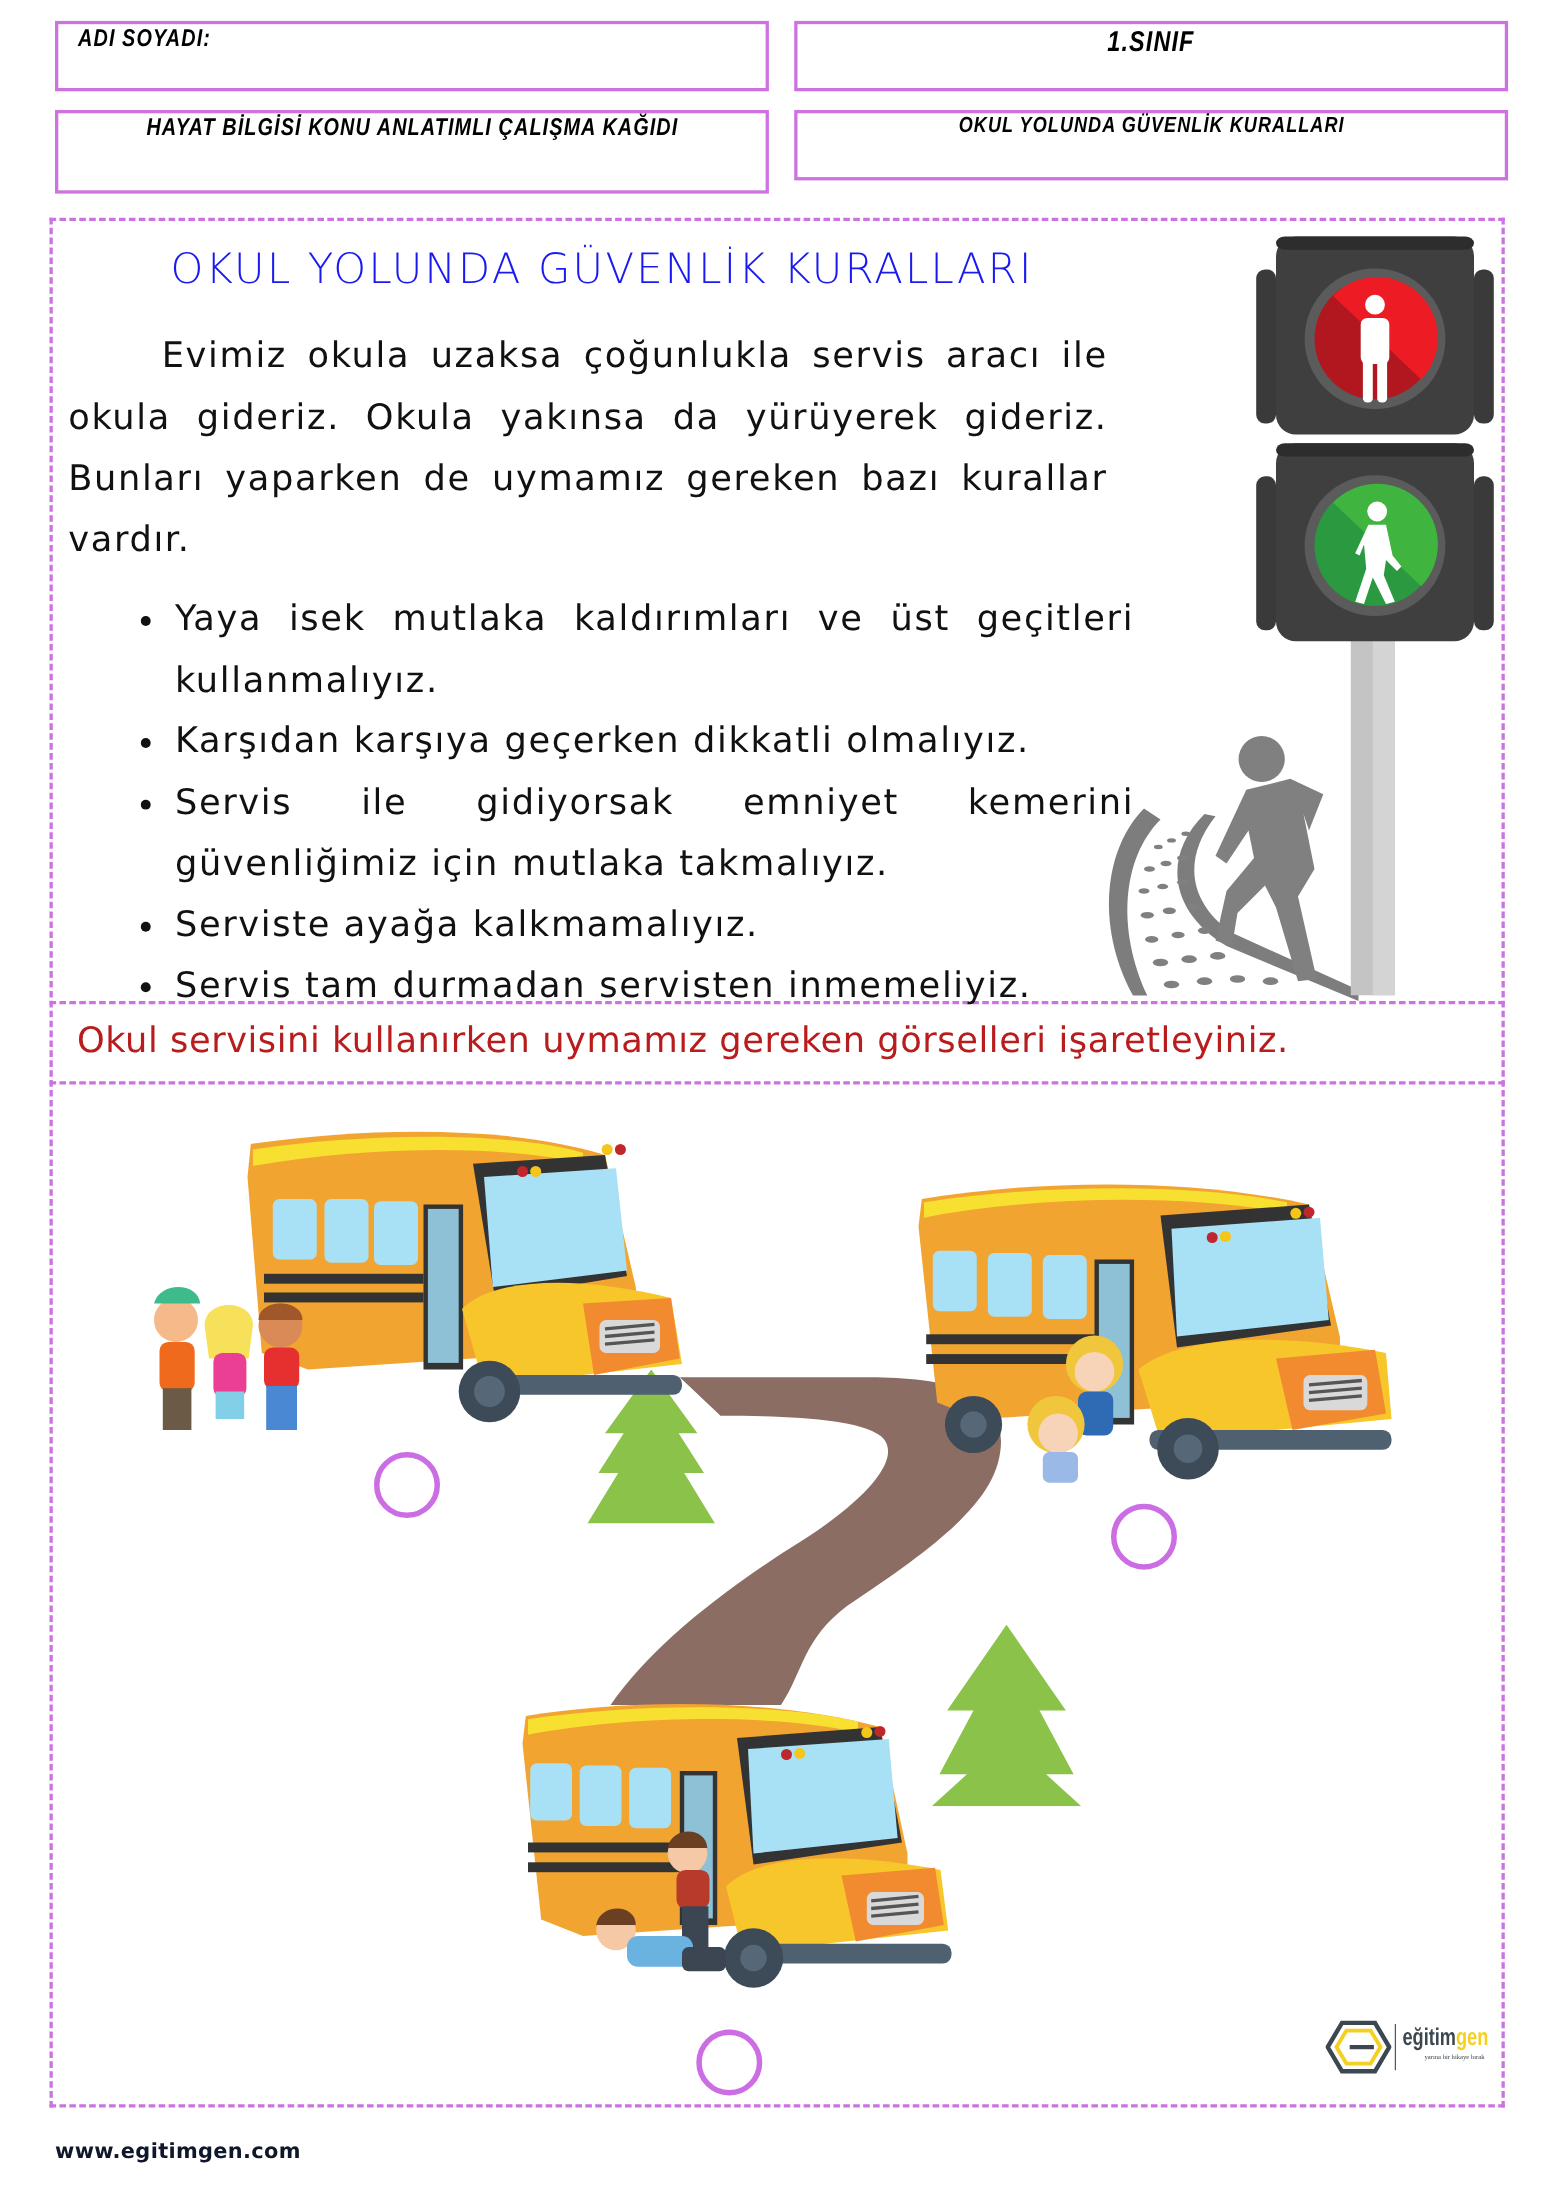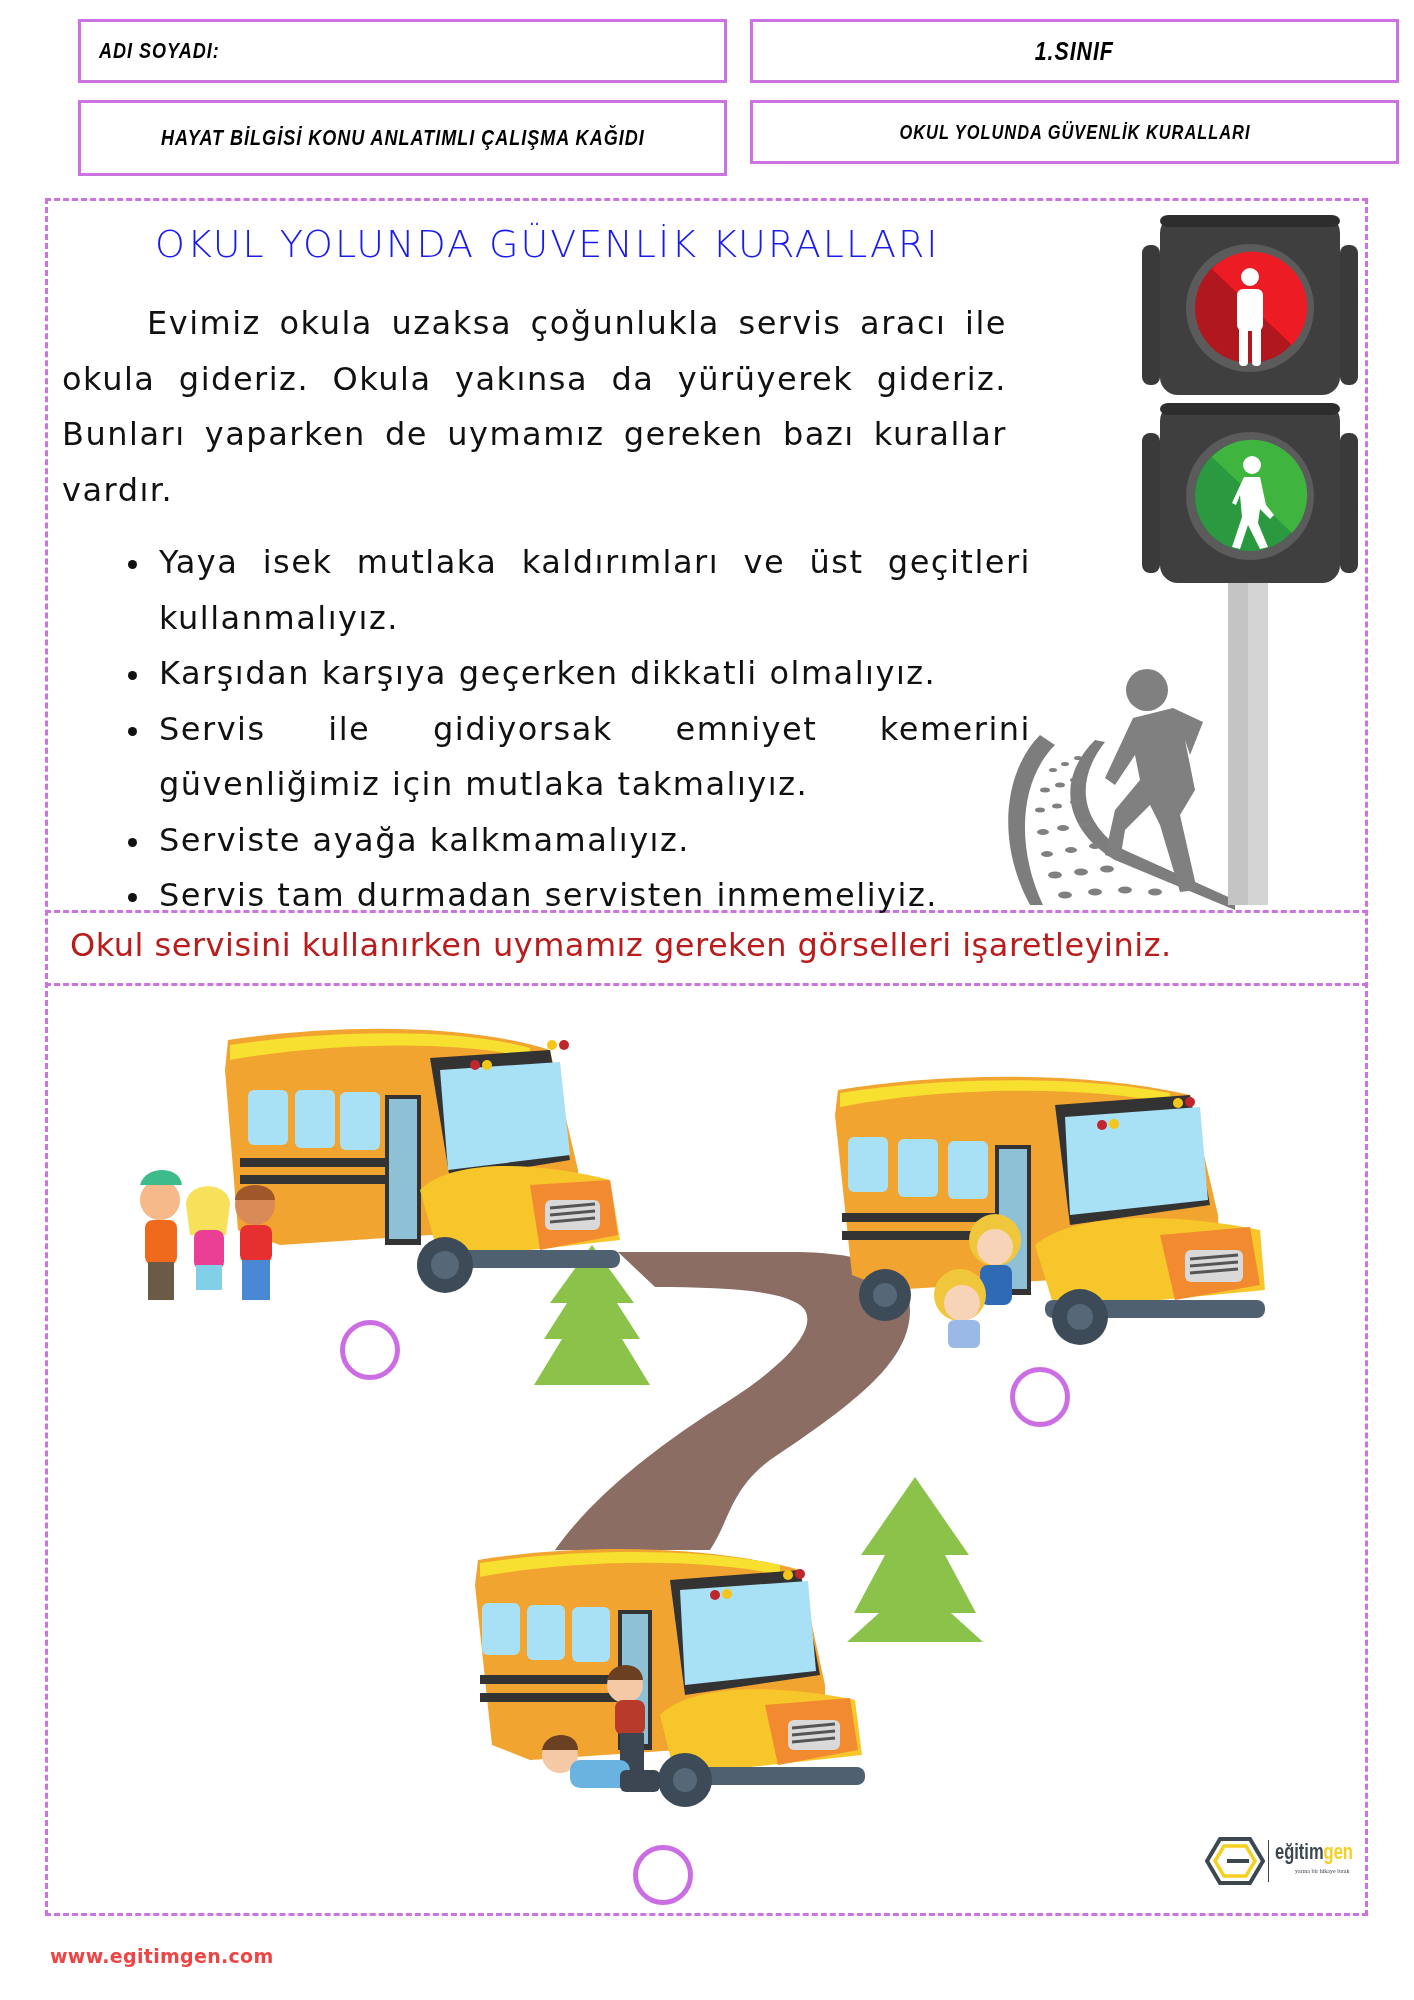--- a/index.html
+++ b/index.html
@@ -1,21 +1,21 @@
 <!DOCTYPE html>
 <html><head>
 <meta charset="utf-8">
 <style>
   html, body { margin:0; padding:0; background:#fff; }
   body { width:1414px; height:2000px; position:relative; overflow:hidden;
          font-family:"DejaVu Sans", sans-serif; color:#111; }
   .hbox { position:absolute; border:3px solid #cc73e1; box-sizing:border-box; background:#fff;
-          display:flex; align-items:center; font-family:"Liberation Sans", sans-serif;
+          display:flex; align-items:flex-start; font-family:"Liberation Sans", sans-serif;
           font-weight:bold; font-style:italic; letter-spacing:1.2px; color:#000;
-          transform-origin:left center;margin-left:28px; }
+          transform-origin:left center; }
   .hbox span { display:inline-block; transform:scaleX(0.82); transform-origin:center; white-space:nowrap; }
   #box-name { left:50px; top:19px; width:649px; height:64px; padding-left:18px; font-size:22px; }
   #box-name span { transform-origin:left center; }
   #box-class { left:722px; top:19px; width:649px; height:64px; justify-content:center; font-size:26px; }
   #box-subject { left:50px; top:100px; width:649px; height:76px; justify-content:center; font-size:22px; }
   #box-topic { left:722px; top:100px; width:649px; height:64px; justify-content:center; font-size:20px; }
 
   .frame { position:absolute; left:45px; top:198px; width:1323px; height:1718px;
            border:3px dashed #cc73e1; box-sizing:border-box; }
   .hline { position:absolute; left:45px; width:1323px; height:0; border-top:3px dashed #cc73e1; }
@@ -29,21 +29,21 @@
   .para .indent { display:inline-block; width:85px; }
   .bullets { position:absolute; left:108px; top:519px; width:907px; margin:16px; padding:0; list-style:none;
              font-size:32px; line-height:55.5px; letter-spacing:1.5px; }
   .bullets li { position:relative; padding-left:35px; text-align:justify; text-align-last:left; }
   .bullets li .dot { position:absolute; left:4px; top:25px; width:9px; height:9px; border-radius:50%; background:#111; }
   .instruction { position:absolute; left:70px; top:926px; font-size:32px; color:#b91c1c; letter-spacing:0.5px; }
 
   .traffic { position:absolute; left:1140px; top:205px; width:220px; height:700px; }
   .illus { position:absolute; }
   .circle { position:absolute; width:60px; height:60px; border:5px solid #cc6ee3; border-radius:50%; box-sizing:border-box; background:transparent; }
-  .footer-url { position:absolute; left:50px; top:1945px; font-size:19px; font-weight:bold; color:#ef4444; font-family:"DejaVu Sans", sans-serif; letter-spacing:0.3px; }
+  .footer-url { position:absolute; left:50px; top:1945px; font-size:19px; font-weight:bold; color:#0f172a; font-family:"DejaVu Sans", sans-serif; letter-spacing:0.3px; }
   .logo { position:absolute; left:1205px; top:1836px; width:170px; height:50px;text-decoration:underline; }
 </style>
 </head>
 <body>
 
 <div class="hbox" id="box-name">
   <span>ADI SOYADI:</span>
 </div>
 <div class="hbox" id="box-class">
   <span>1.SINIF</span>

